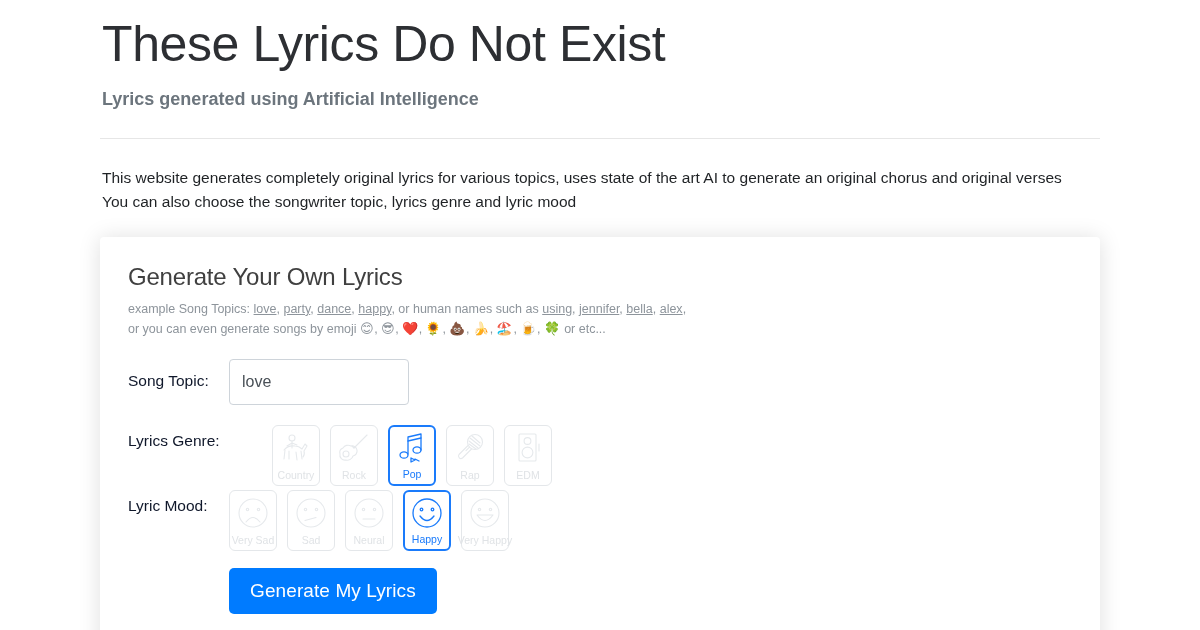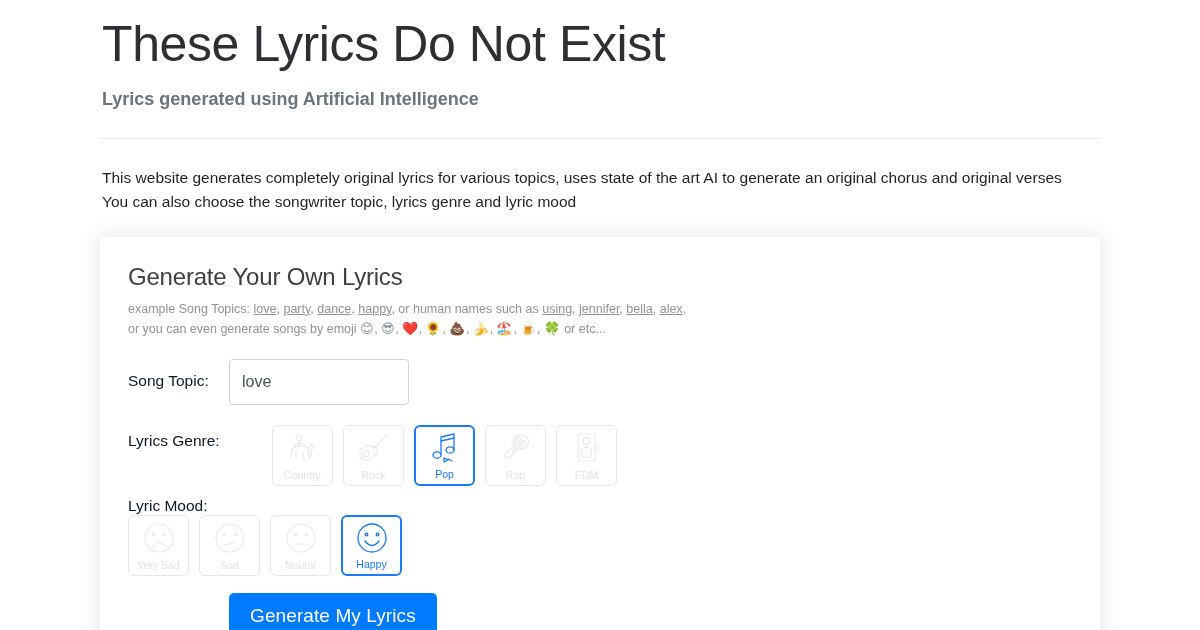--- a/index.html
+++ b/index.html
@@ -120,21 +120,21 @@
     font-family: "Liberation Sans", sans-serif;
     background: #fff;
     outline: none;
   }
 
   .tiles {
     display: flex;
     gap: 10px;
   }
   .tile {
-    width: 61px;
+    width: 48px;
     height: 61px;
     border: 1px solid #e4e7ea;
     border-radius: 6px;
     background: #fff;
     display: flex;
     flex-direction: column;
     align-items: center;
     justify-content: flex-end;
     padding-bottom: 3px;
     box-sizing: border-box;
@@ -158,21 +158,21 @@
   .tile svg { display: block; }
   .tile .stroke { stroke: #e6e9ec; fill: none; stroke-width: 1.1; stroke-linecap: round; stroke-linejoin: round; }
   .tile.sel {
     border: 2px solid #0d6efd;
     border-color: #1a7bfb;
   }
   .tile.sel .cap { color: #1a7bfb; }
   .tile.sel .stroke { stroke: #1a7bfb; stroke-width: 1.3; }
 
   .row-genre { margin-top: 20px; gap: 43px; }
-  .row-mood { margin-top: 4px; flex-direction: column; }
+  .row-mood { margin-top: 4px; }
 
   .btn-row { display: flex; margin-top: 17px; }
   .btn-spacer { width: 101px; flex: 0 0 auto; }
   .btn-generate {
     background: #007bff;
     color: #ffffff;
     border: 0;
     border-radius: 5px;
     font-size: 19px;
     font-family: "Liberation Sans", sans-serif;
@@ -331,20 +331,31 @@
                   <svg width="34" height="34" viewBox="0 0 34 34">
                     <circle class="stroke" cx="17" cy="17" r="14"></circle>
                     <circle class="stroke" cx="11.5" cy="13.5" r="1.3"></circle>
                     <circle class="stroke" cx="22.5" cy="13.5" r="1.3"></circle>
                     <path class="stroke" d="M10 20 q7 9 14 0"></path>
                   </svg>
                 </span>
                 <span class="cap">Happy</span>
               </div>
 
+              <div class="tile">
+                <span class="glyph">
+                  <svg width="34" height="34" viewBox="0 0 34 34">
+                    <circle class="stroke" cx="17" cy="17" r="14"></circle>
+                    <circle class="stroke" cx="11.5" cy="13.5" r="1.2"></circle>
+                    <circle class="stroke" cx="22.5" cy="13.5" r="1.2"></circle>
+                    <path class="stroke" d="M9 19 q8 11 16 0 z"></path>
+                  </svg>
+                </span>
+                <span class="cap">Very Happy</span>
+              </div>
 
             </div>
           </div>
 
           <div class="btn-row">
             <div class="btn-spacer"></div>
             <button class="btn-generate">Generate My Lyrics</button>
           </div>
 
         </div>

